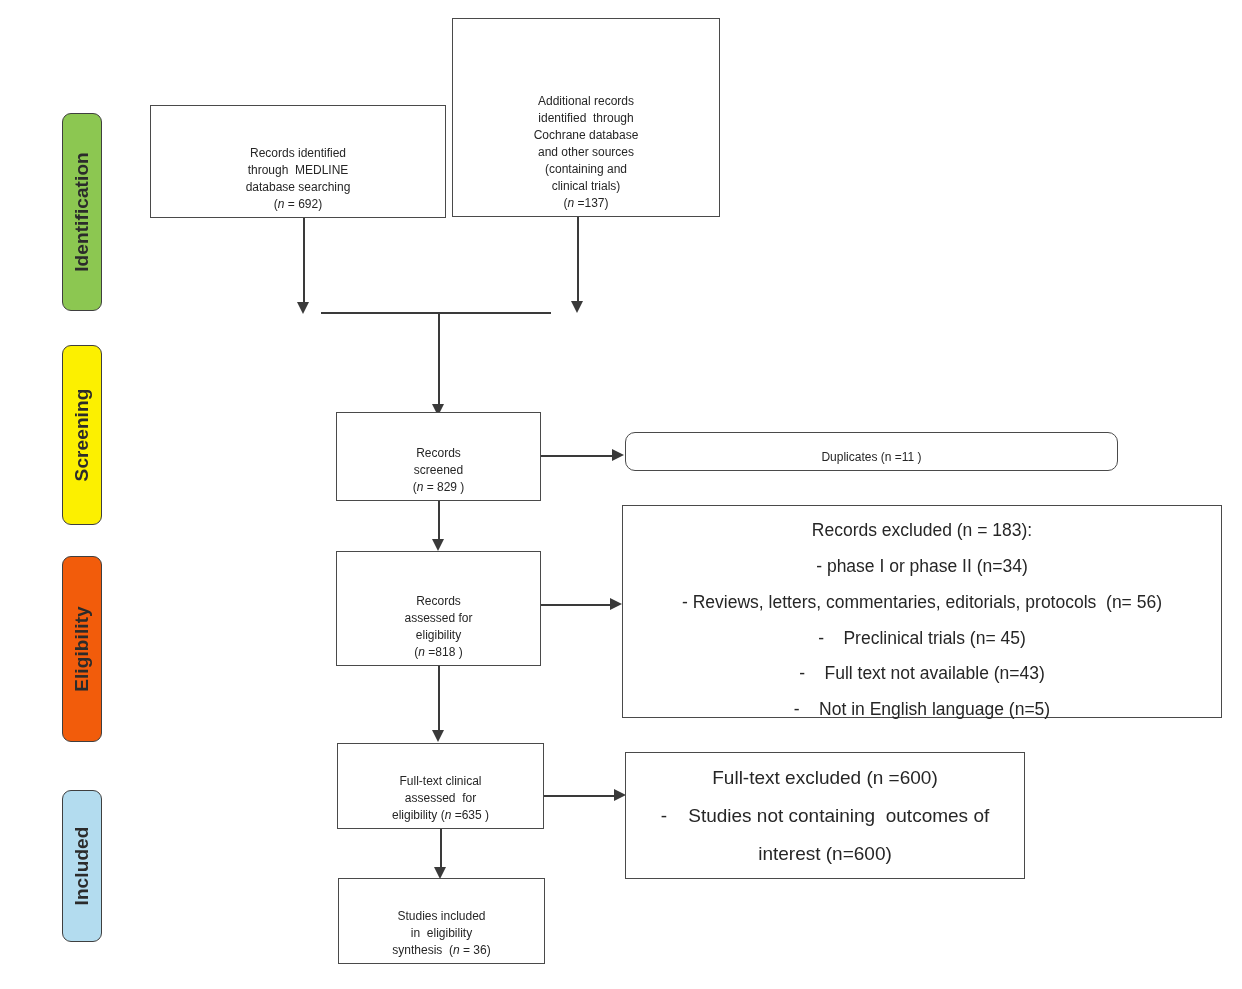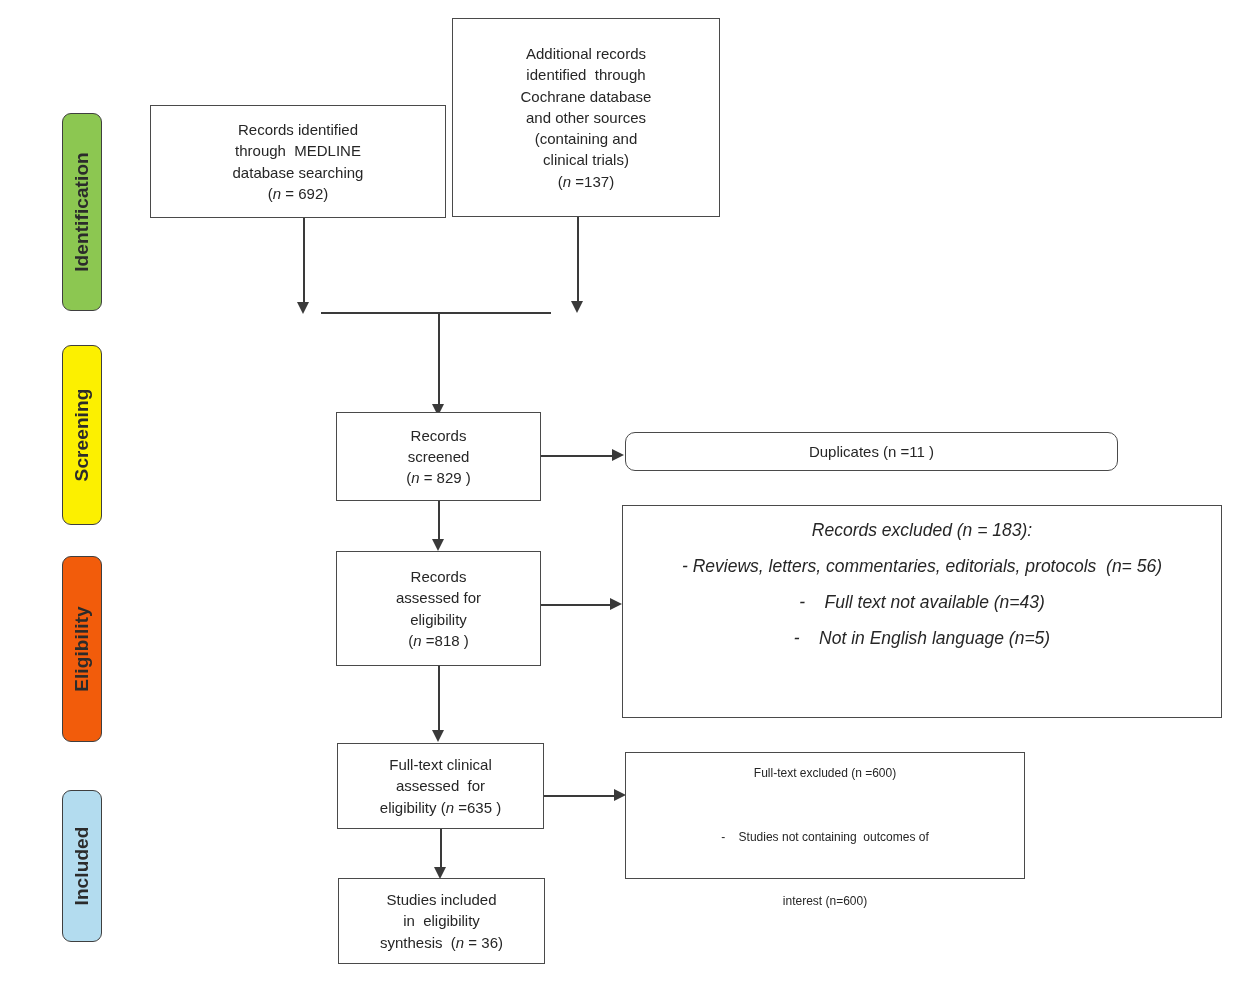--- a/index.html
+++ b/index.html
@@ -37,24 +37,24 @@
 
   
   .box {
     position: absolute;
     border: 1.8px solid #4a4a4a;
     box-sizing: border-box;
     background: #ffffff;
     display: flex;
     flex-direction: column;
     align-items: center;
-    justify-content: center;
+    justify-content: flex-end;
     text-align: center;
     color: #262626;
-    font-size: 15px;
+    font-size: 12px;
     line-height: 1.42;
     padding: 4px 6px;
   }
   .box .ln { display: block; white-space: pre; }
   .box em { font-style: italic; }
 
   .box-wide {
     justify-content: flex-start;
     padding-top: 12px;
   }
@@ -156,40 +156,42 @@
   <div class="box" style="left:336px; top:551px; width:205px; height:115px;">
     <span class="ln">Records</span>
     <span class="ln">assessed for</span>
     <span class="ln">eligibility</span>
     <span class="ln"><span>(</span><em>n</em><span> =818 )</span></span>
   </div>
 
   <div class="hline" style="left:541px; top:604px; width:70px;"></div>
   <div class="arrow-right" style="left:610px; top:598px;"></div>
 
-  <div class="box box-wide" style="left:622px; top:505px; width:600px; height:213px; font-size:17.5px;font-style:italic;">
+  <div class="box box-wide" style="left:622px; top:505px; width:600px; height:213px; font-size:17.5px;">
     <span class="ln">Records excluded (n = 183):</span>
+    <span class="ln">- phase I or phase II (n=34)</span>
     <span class="ln">- Reviews, letters, commentaries, editorials, protocols  (n= 56)</span>
+    <span class="ln">-    Preclinical trials (n= 45)</span>
     <span class="ln">-    Full text not available (n=43)</span>
     <span class="ln">-    Not in English language (n=5)</span>
   </div>
 
   <div class="vline" style="left:438px; top:666px; height:68px;"></div>
   <div class="arrow-down" style="left:432px; top:730px;"></div>
 
   <div class="box" style="left:337px; top:743px; width:207px; height:86px;">
     <span class="ln">Full-text clinical</span>
     <span class="ln">assessed  for</span>
     <span class="ln"><span>eligibility (</span><em>n</em><span> =635 )</span></span>
   </div>
 
   <div class="hline" style="left:544px; top:795px; width:72px;"></div>
   <div class="arrow-right" style="left:614px; top:789px;"></div>
 
-  <div class="box box-wide" style="left:625px; top:752px; width:400px; height:127px; font-size:12px;gap:36px;">
+  <div class="box box-wide" style="left:625px; top:752px; width:400px; height:127px; font-size:19px;">
     <span class="ln">Full-text excluded (n =600)</span>
     <span class="ln">-    Studies not containing  outcomes of</span>
     <span class="ln">interest (n=600)</span>
   </div>
 
   <div class="vline" style="left:440px; top:829px; height:42px;"></div>
   <div class="arrow-down" style="left:434px; top:867px;"></div>
 
   <div class="box" style="left:338px; top:878px; width:207px; height:86px;">
     <span class="ln">Studies included</span>

